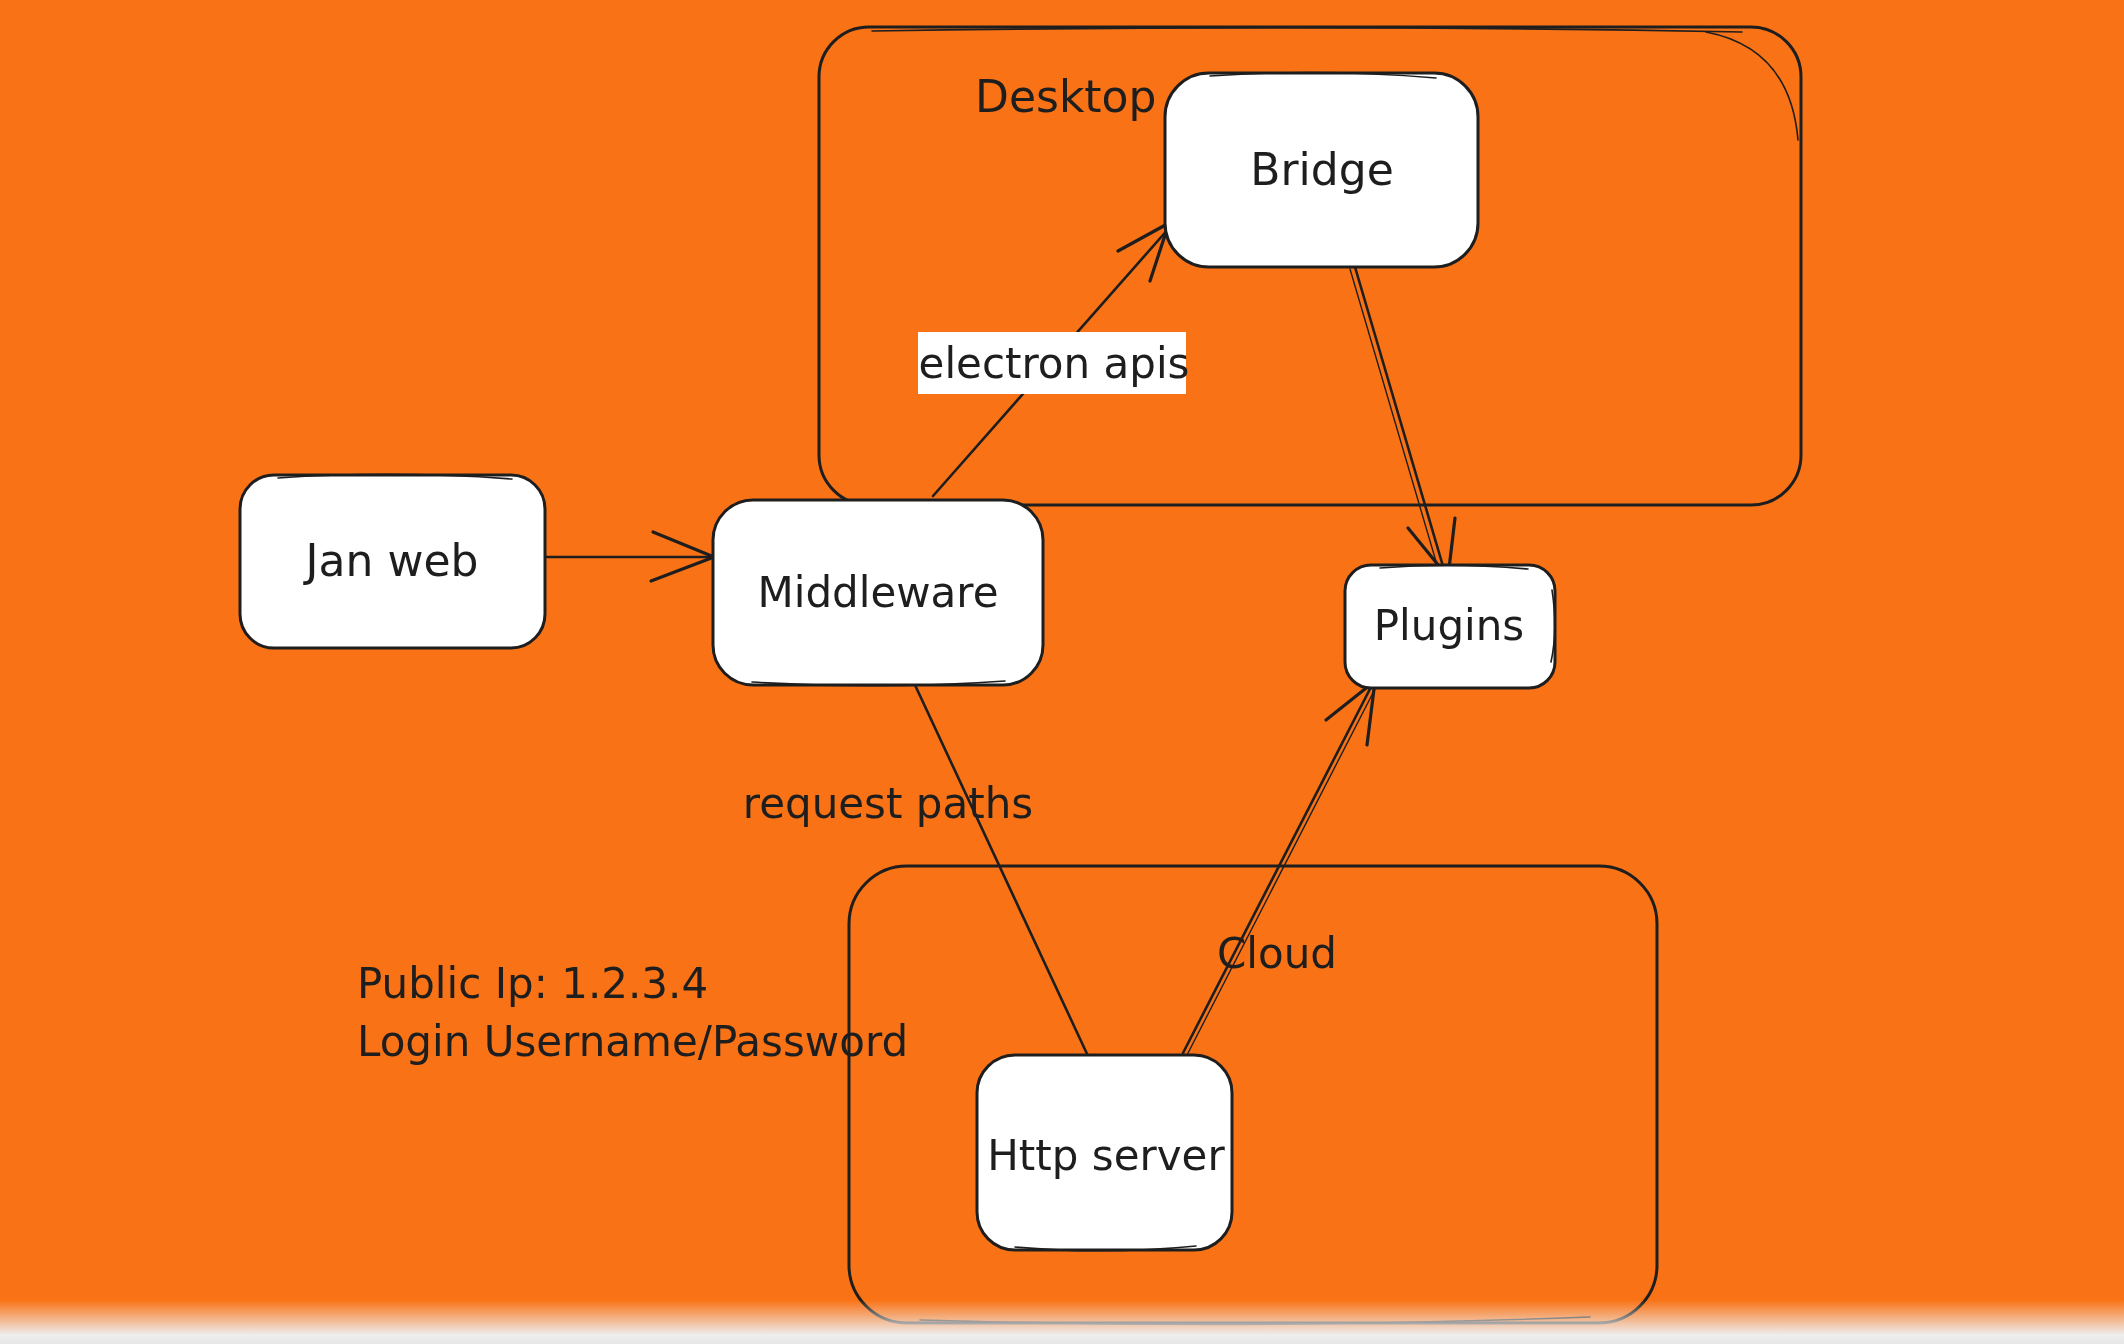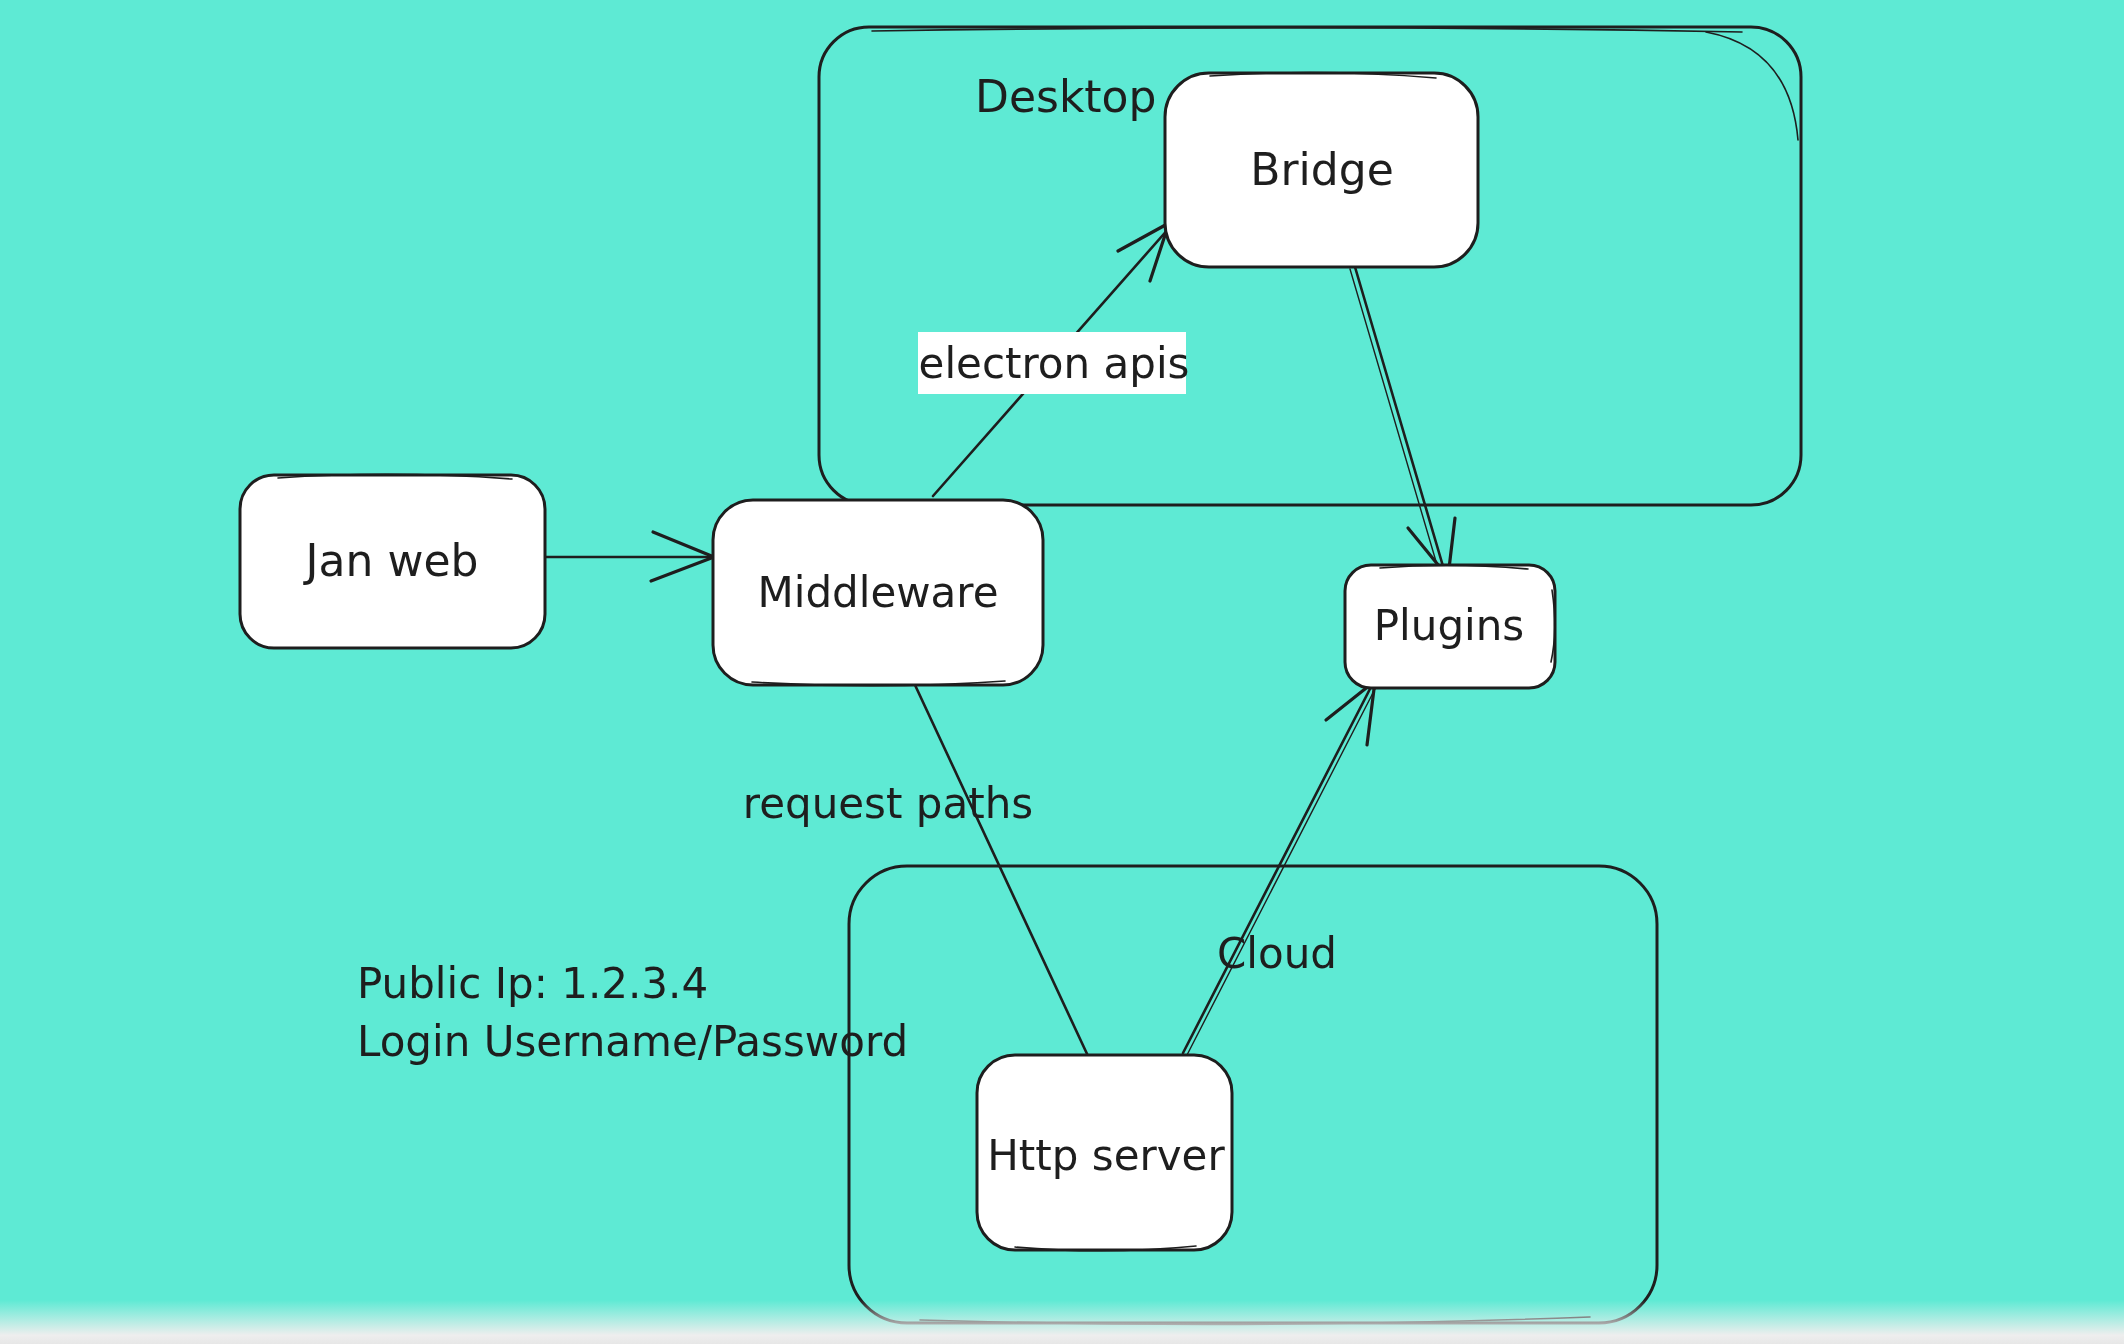--- a/index.html
+++ b/index.html
@@ -1,20 +1,20 @@
 <!DOCTYPE html>
 <html><head>
 <meta charset="utf-8">
 <style>
   html, body { margin: 0; padding: 0; background: #ffffff; }
   .page {
     position: relative;
     width: 2124px;
     height: 1344px;
-    background: #5eead4;
+    background: #f97316;
     overflow: hidden;
     font-family: "DejaVu Sans", sans-serif;
   }
   .bottom-fade {
     position: absolute;
     left: 0; right: 0; bottom: 0;
     height: 44px;
     background: linear-gradient(180deg, rgba(255,255,255,0) 0%, #eeeeee 80%, #e7e7e7 100%);
   }
   svg.canvas { position: absolute; left: 0; top: 0; }

